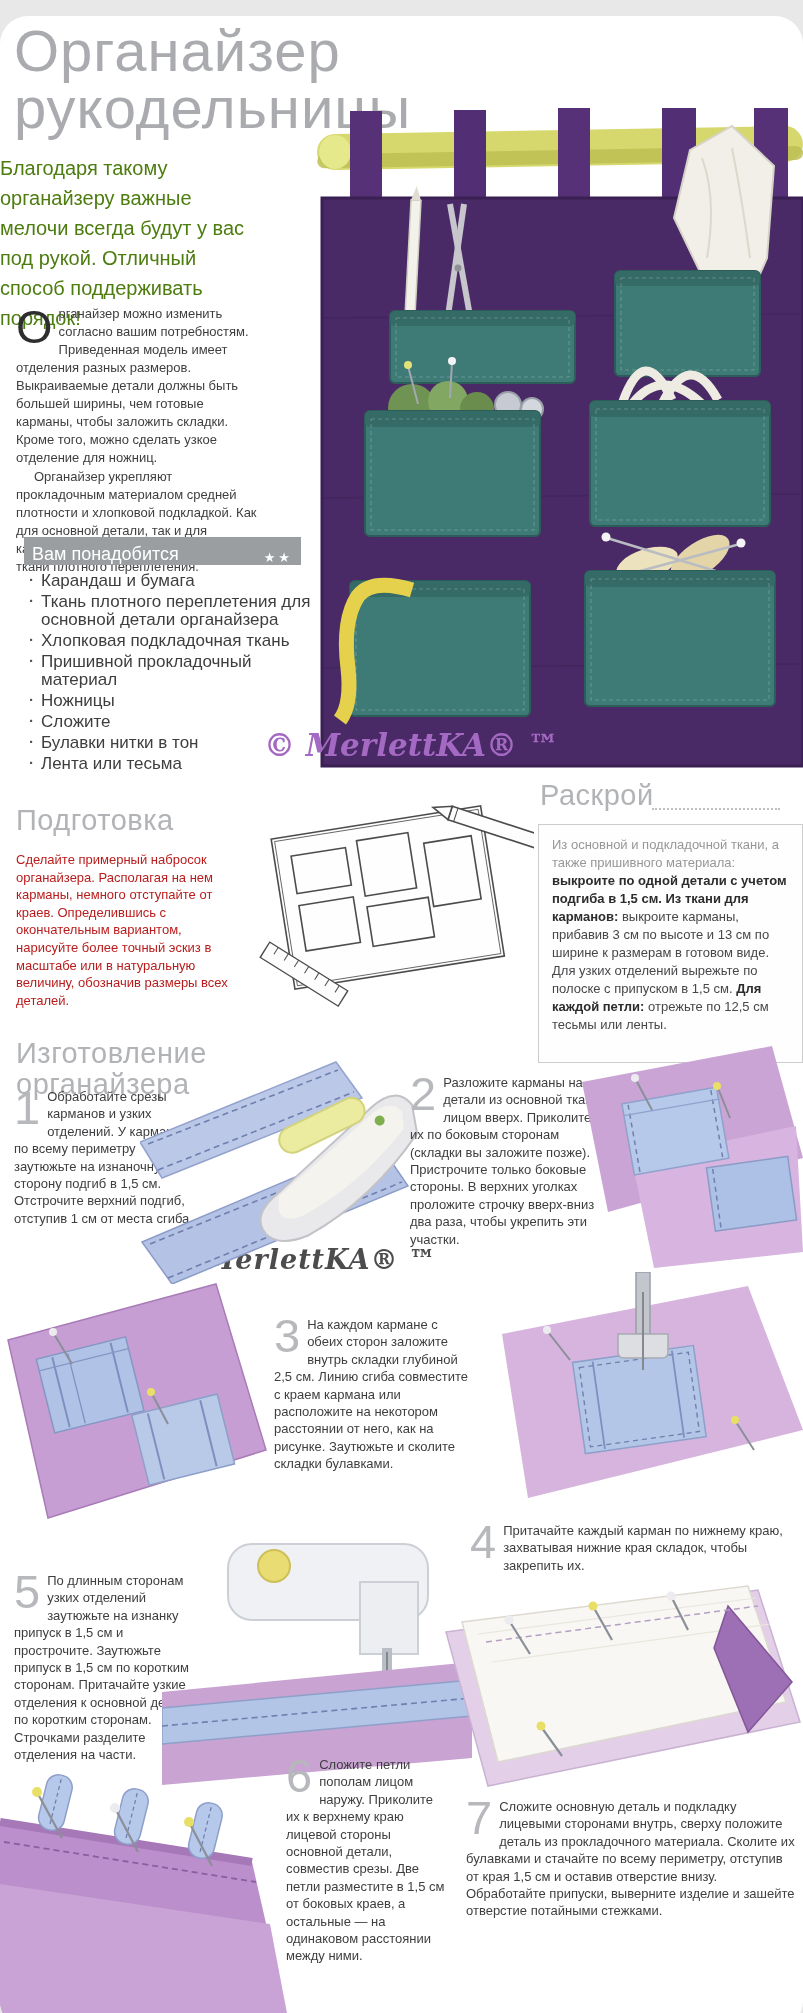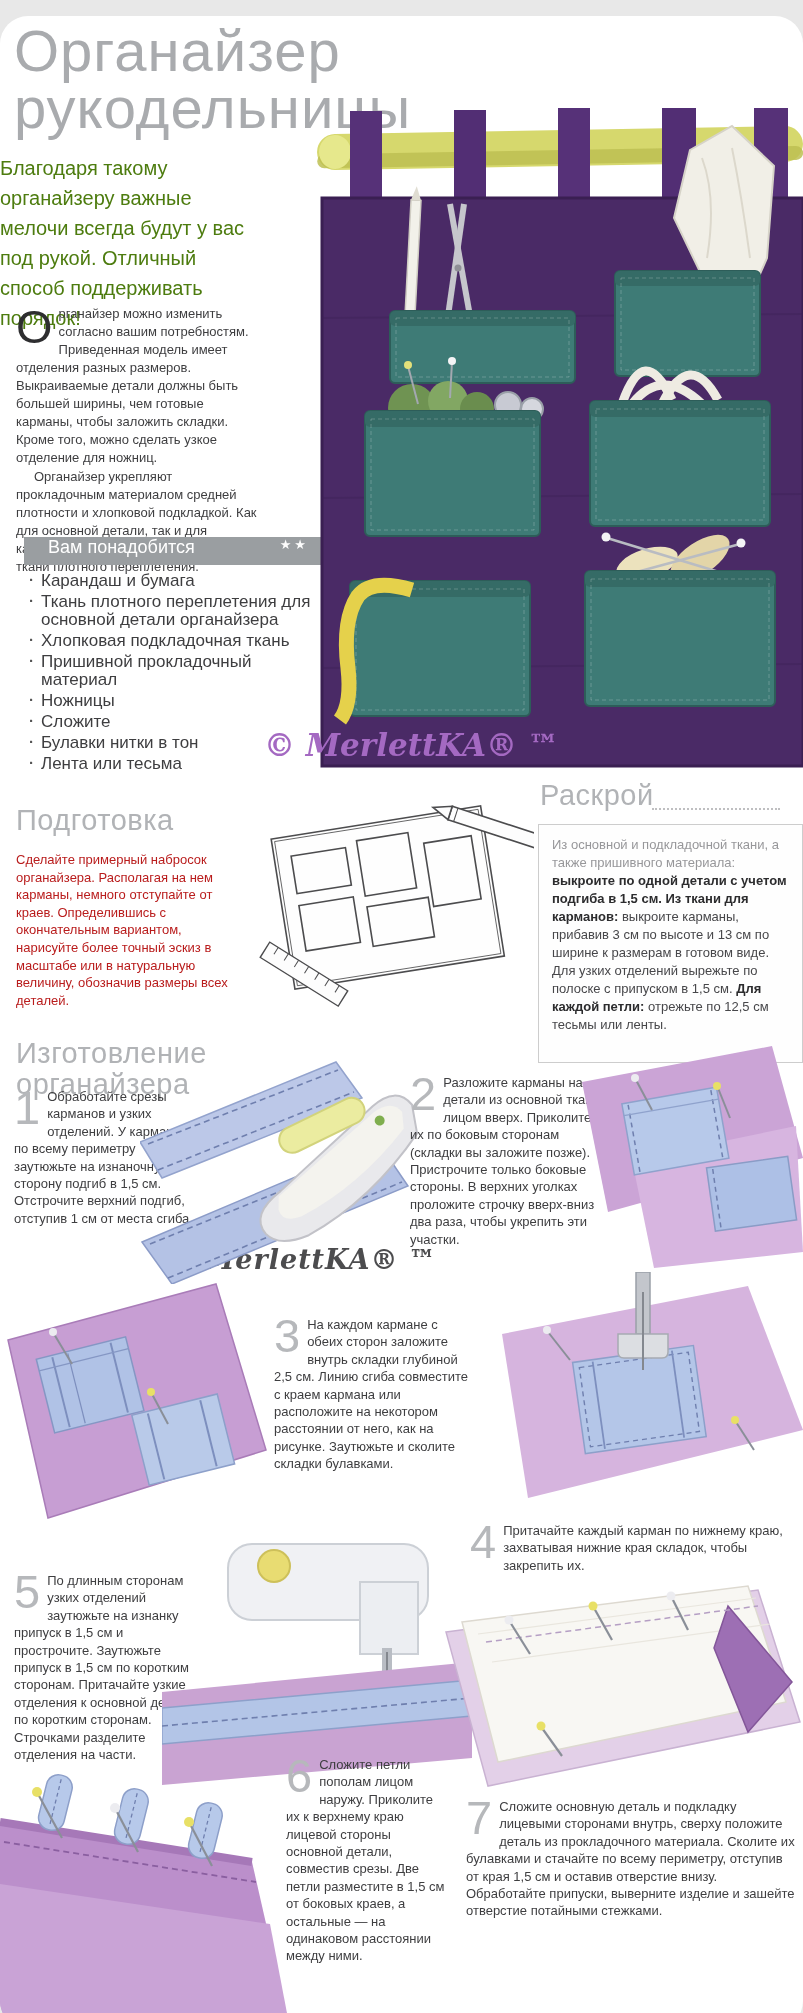--- a/index.html
+++ b/index.html
@@ -14,21 +14,21 @@
   .headline{left:14px;top:6px;font-size:58px;line-height:57px;color:#a9abae;letter-spacing:1px;font-weight:400;}
   
   .lead{left:0;top:137px;width:248px;font-size:20px;line-height:30px;color:#4d7c0f;}
   
   .intro{left:16px;top:289px;width:247px;font-size:13px;line-height:18px;color:#3e3e40;}
   .intro p{margin:0;}
   .intro p+p{text-indent:18px;margin-top:1px;}
   .dropcap{float:left;font-size:47px;line-height:39px;margin:2px 6px 0 0;color:#2e2e30;font-weight:400;}
   
   .needs-bar{left:24px;top:521px;width:261px;height:28px;background:#9a9ea1;color:#fff;
-    display:flex;align-items:flex-start;justify-content:space-between;padding:0 24px;font-size:18px;}
+    display:flex;align-items:flex-end;justify-content:space-between;padding:0 8px;font-size:18px;}
   .needs-bar .stars{font-size:13px;letter-spacing:3px;color:#fdfdfd;}
   .needs-list{left:26px;top:556px;width:300px;list-style:none;margin:0;padding:0;font-size:17px;line-height:18px;color:#3e3e40;}
   .needs-list li{position:relative;padding-left:15px;margin-bottom:3px;}
   .needs-list li::before{content:"·";position:absolute;left:3px;top:-1px;font-weight:700;font-size:15px;color:#555;}
   
   .sec-h{font-size:29px;color:#b1b3b6;letter-spacing:.5px;line-height:31px;font-weight:400;}
   .prep-h{left:16px;top:789px;}
   .prep-t{left:16px;top:835px;width:224px;font-size:13px;line-height:17.6px;color:#b91c1c;}
   
   .cut-h{left:540px;top:764px;}

